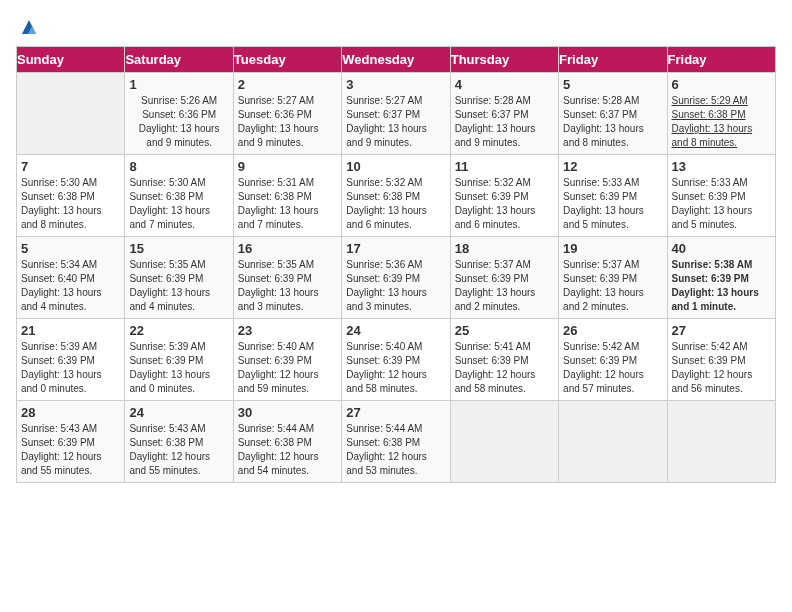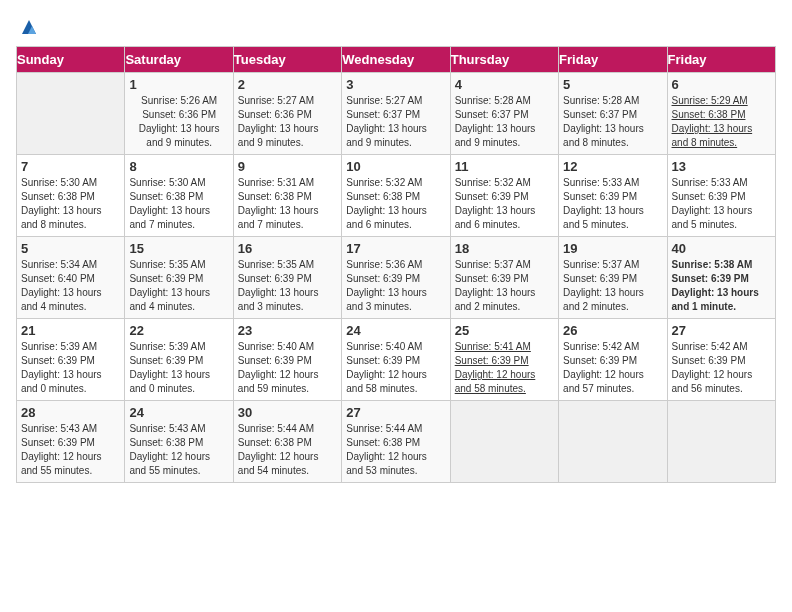--- a/index.html
+++ b/index.html
@@ -306,21 +306,21 @@
         </td>
         <td>
           <span class="day-number">24</span>
           <div class="day-info" style="white-space: pre-line;">Sunrise: 5:40 AM
 Sunset: 6:39 PM
 Daylight: 12 hours
 and 58 minutes.</div>
         </td>
         <td>
           <span class="day-number">25</span>
-          <div class="day-info" style="white-space: pre-line; text-decoration: underline;">Sunrise: 5:41 AM
+          <div class="day-info" style="white-space: pre-line;">Sunrise: 5:41 AM
 Sunset: 6:39 PM
 Daylight: 12 hours
 and 58 minutes.</div>
         </td>
         <td>
           <span class="day-number">26</span>
           <div class="day-info" style="white-space: pre-line;">Sunrise: 5:42 AM
 Sunset: 6:39 PM
 Daylight: 12 hours
 and 57 minutes.</div>

